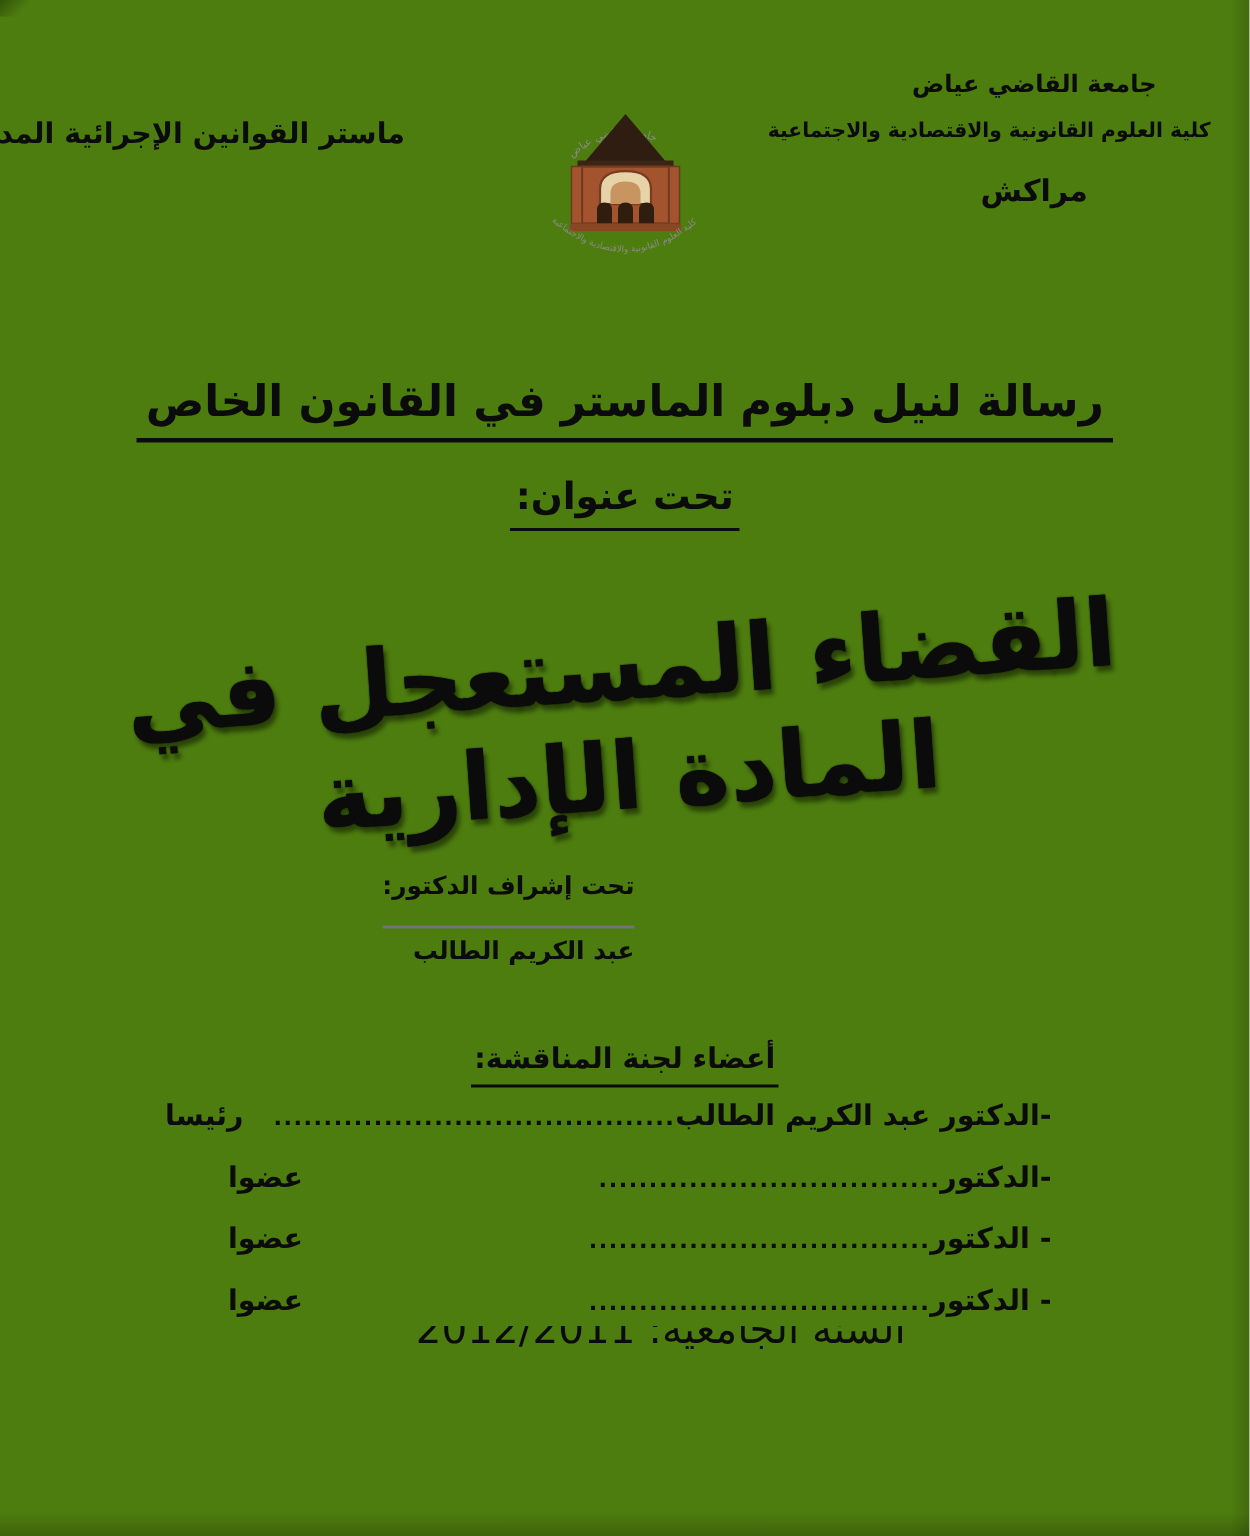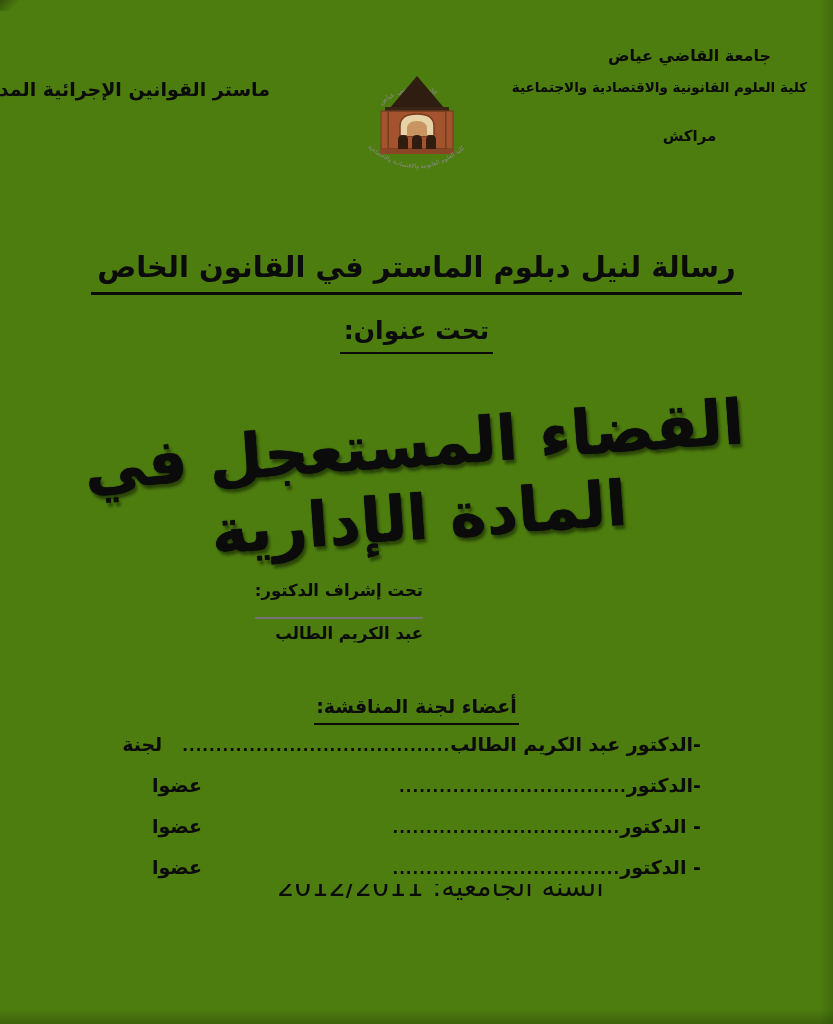--- a/index.html
+++ b/index.html
@@ -12,21 +12,21 @@
                  background:linear-gradient(to right, rgba(0,0,0,0), rgba(0,0,0,0.14)); }
   .edge-bottom { position:absolute; bottom:0; left:0; width:100%; height:15px;
                  background:linear-gradient(to bottom, rgba(0,0,0,0.0), rgba(0,0,0,0.20)); }
   .corner-mark { position:absolute; top:0; left:0; width:22px; height:11px;
                  background:linear-gradient(135deg, rgba(0,0,0,0.35), rgba(0,0,0,0) 65%); }
 
   .header-right { position:absolute; top:46px; right:26px; width:235px; text-align:center;
                   direction:rtl; font-weight:700; }
   .header-right .l1 { font-size:16px; white-space:nowrap; }
   .header-right .l2 { font-size:13.5px; margin-top:14px; white-space:nowrap; }
-  .header-right .l3 { font-size:15px; margin-top:32px; }
+  .header-right .l3 { font-size:20px; margin-top:20px; }
 
   .header-left { position:absolute; top:78px; left:18px; width:252px; text-align:center;
                  direction:rtl; font-size:19px; font-weight:700; white-space:nowrap; }
 
   .logo { position:absolute; top:60px; left:342px; width:150px; height:134px; }
 
   .center-line { position:absolute; left:0; width:100%; text-align:center; direction:rtl; }
   .intro  { top:250px; }
   .intro span  { display:inline-block; font-size:29px; font-weight:800;
                  border-bottom:3px solid #0b0b0b; padding:0 6px 8px 6px; }
@@ -122,21 +122,21 @@
   </div>
 
   <div class="committee-heading">
     <span>أعضاء لجنة المناقشة:</span>
   </div>
 
   <div class="committee">
     <div class="c-row">
       <span class="c-name">-الدكتور عبد الكريم الطالب</span>
       <span class="c-dots">........................................</span>
-      <span class="c-role">لجنة</span>
+      <span class="c-role">رئيسا</span>
     </div>
     <div class="c-row">
       <span class="c-name">-الدكتور</span>
       <span class="c-dots">..................................</span>
       <span class="c-role">عضوا</span>
     </div>
     <div class="c-row">
       <span class="c-name">- الدكتور</span>
       <span class="c-dots">..................................</span>
       <span class="c-role">عضوا</span>

